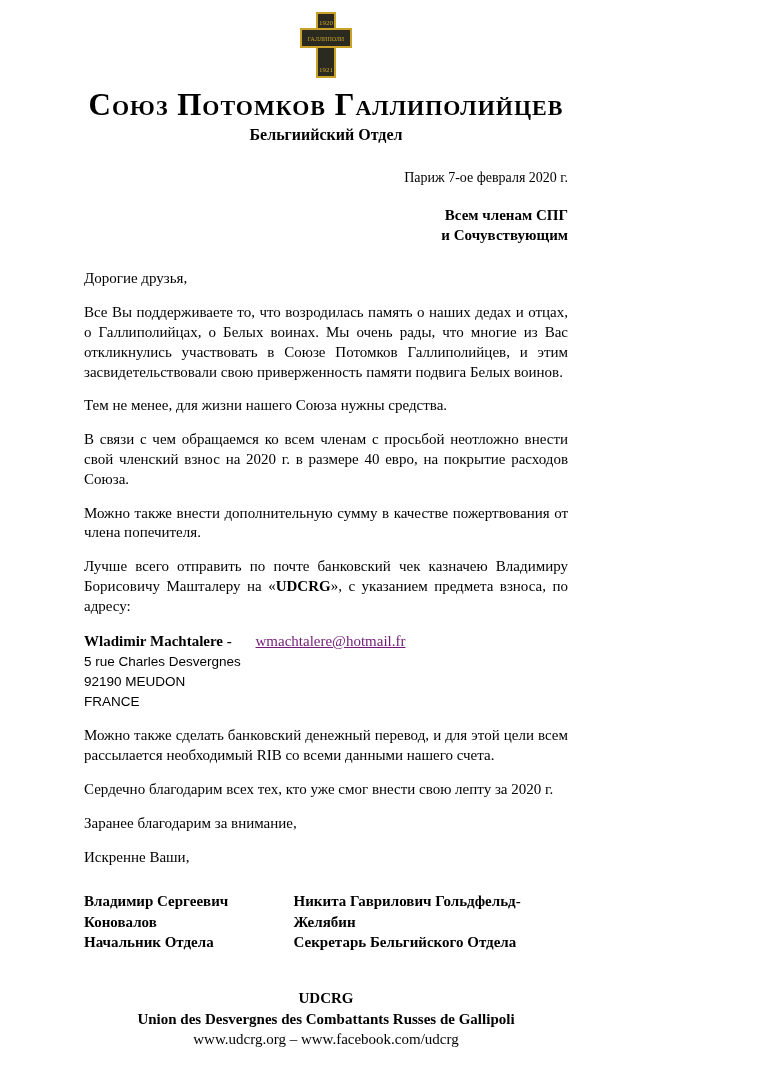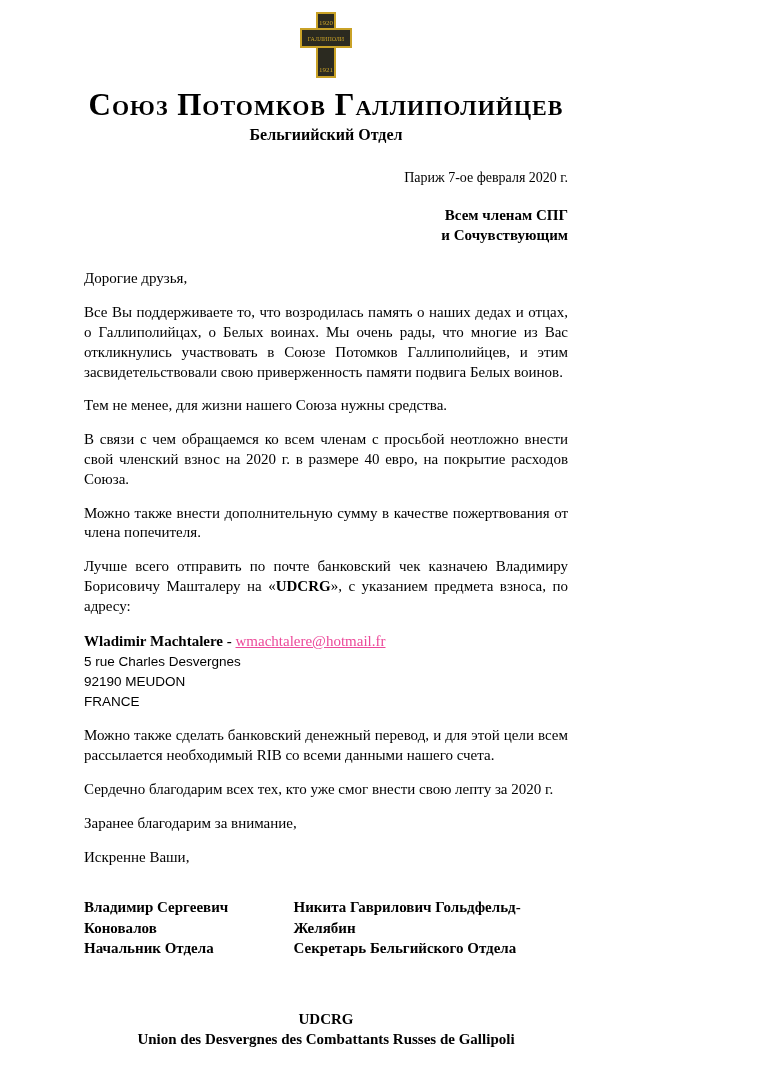--- a/index.html
+++ b/index.html
@@ -53,26 +53,26 @@
   .body-text p.no-justify { text-align: left; }
 
   .address { margin: 0 0 14px 0; font-size: 15px; line-height: 1.4; }
   .address .name-line { font-weight: bold; }
   .address .sans-line {
     font-family: "Liberation Sans", sans-serif;
     font-size: 13.5px;
     font-weight: normal;
     line-height: 1.5;
   }
-  a.email-link { color: #ec4899; text-decoration: underline; font-weight: normal; cursor: pointer; }
+  a.email-link { color: #701a75; text-decoration: underline; font-weight: normal; cursor: pointer; margin-left: 20px; }
 
   .signatures {
     display: flex;
     justify-content: space-between;
-    margin-top: 30px;
+    margin-top: 24px;
     font-weight: bold;
     font-size: 15px;
     line-height: 1.35;
   }
   .signatures .sig-col { text-align: left; }
 
   .footer {
     position: absolute;
     left: 0;
     right: 0;
@@ -148,14 +148,15 @@
         <div>Никита Гаврилович Гольдфельд-Желябин</div>
         <div>Секретарь Бельгийского Отдела</div>
       </div>
     </div>
 
   </div>
 
   <div class="footer">
     <div class="bold">UDCRG</div>
     <div class="bold">Union des Desvergnes des Combattants Russes de Gallipoli</div>
+    <div>www.udcrg.org – www.facebook.com/udcrg</div>
   </div>
 </div>
 
 </body></html>

